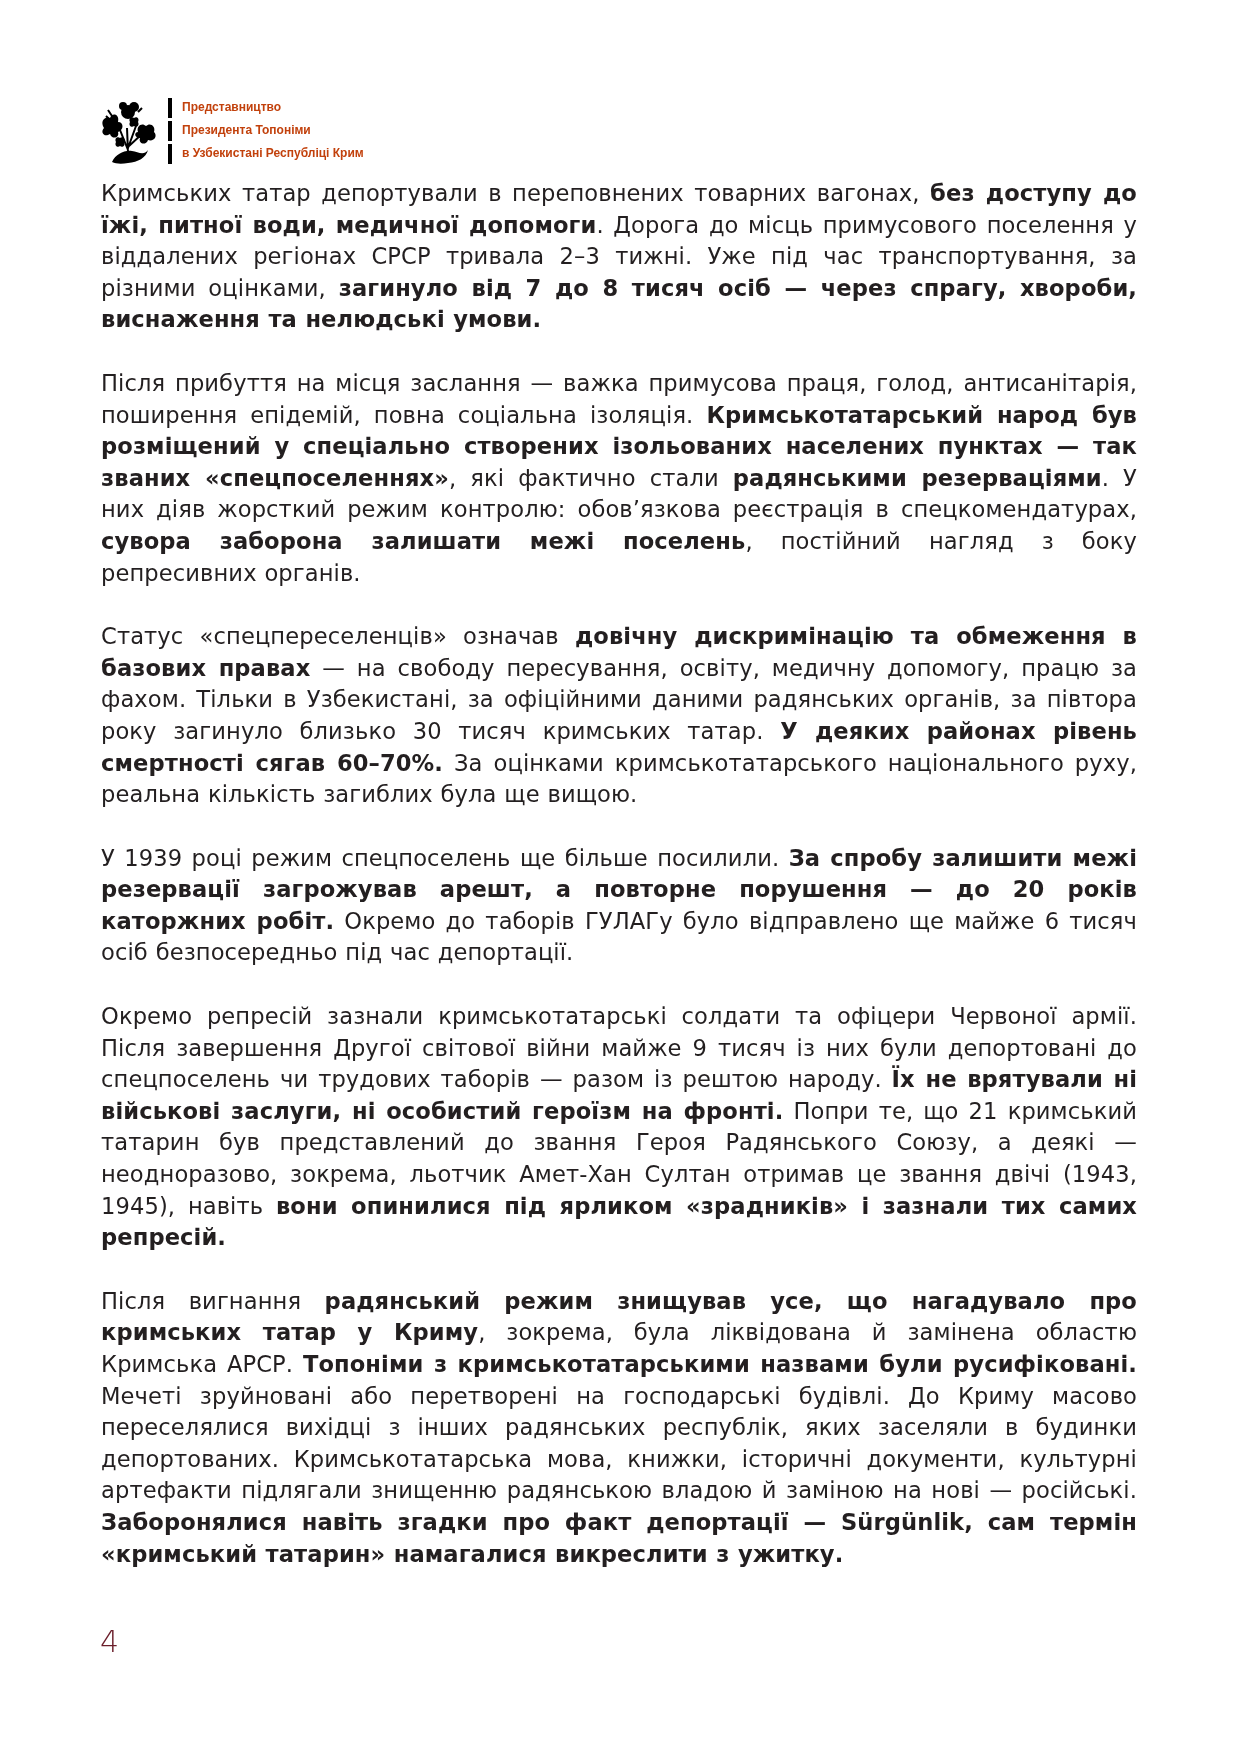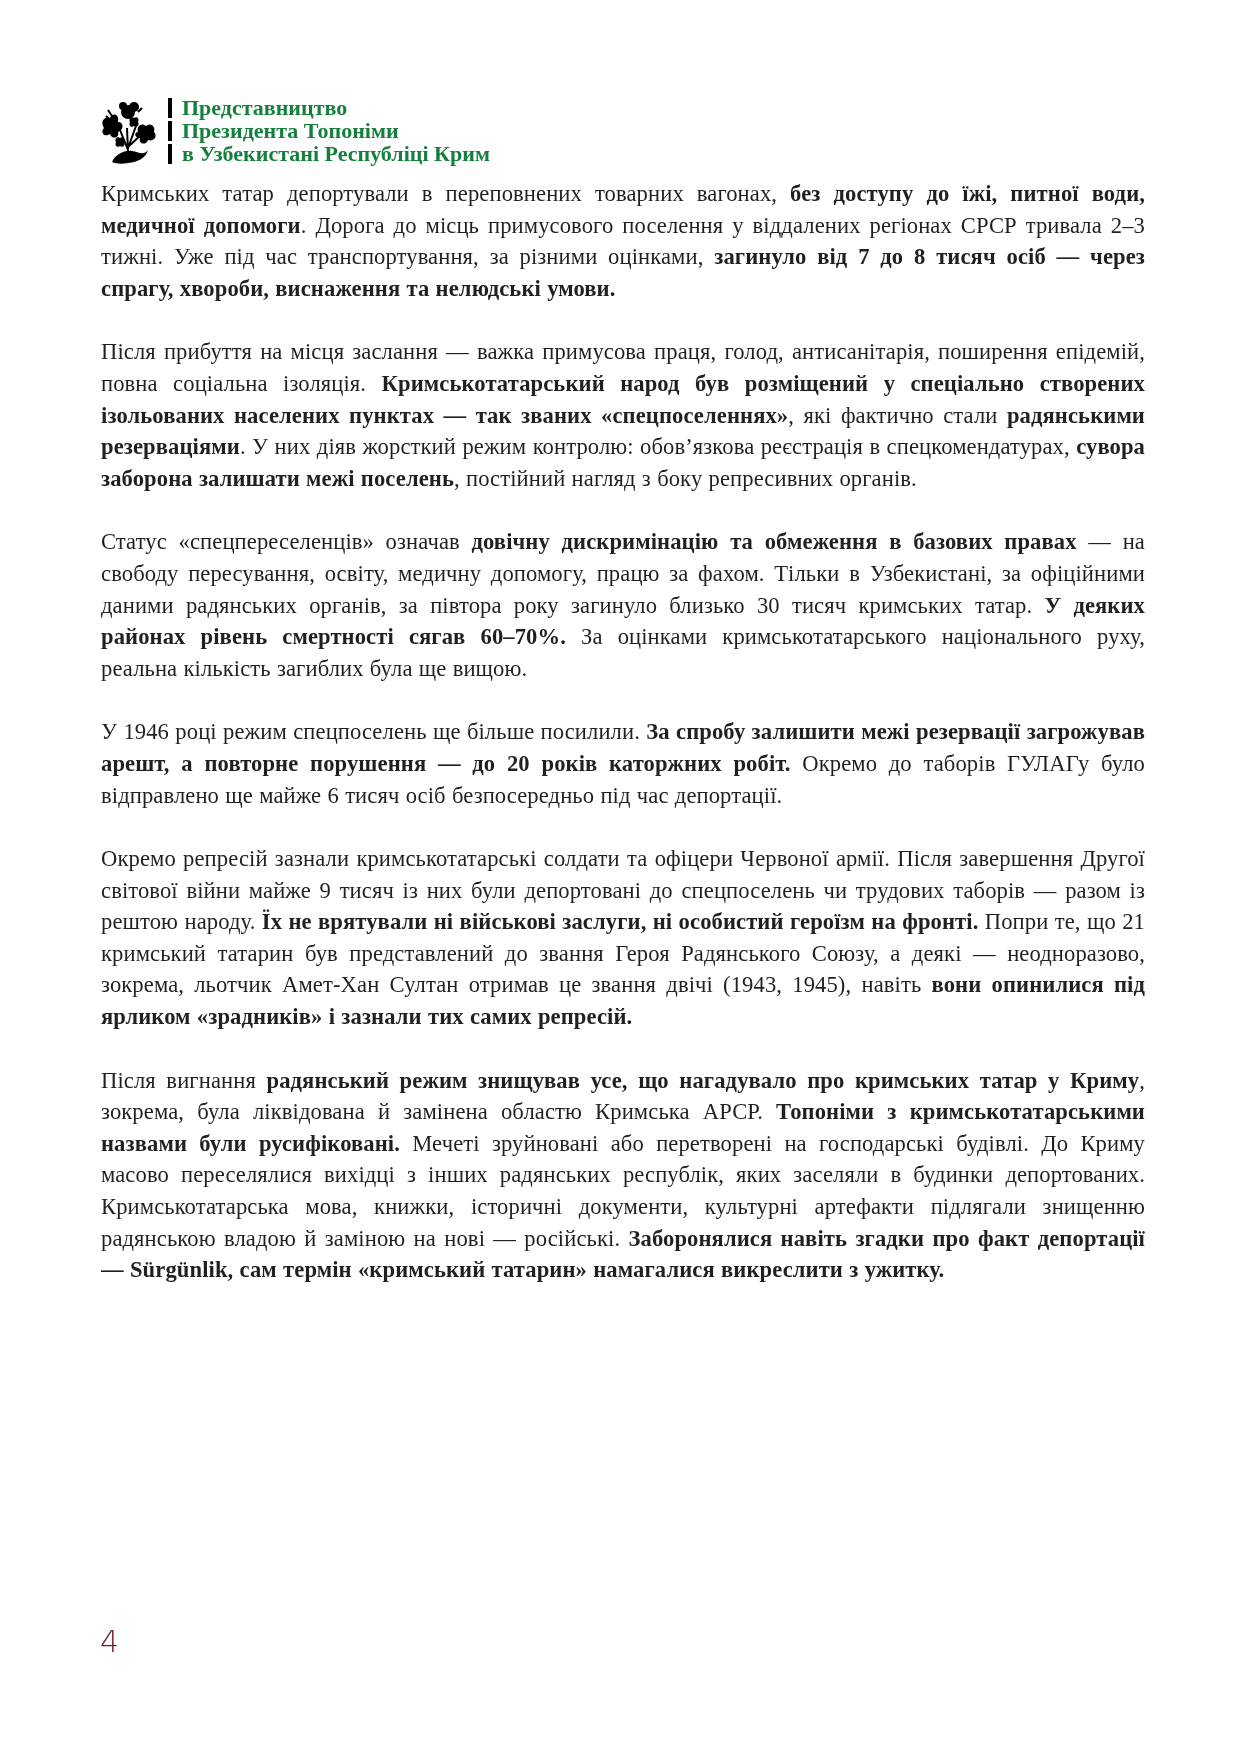--- a/index.html
+++ b/index.html
@@ -3,26 +3,26 @@
 <meta charset="utf-8">
 <style>
   html, body { margin: 0; padding: 0; background: #ffffff; }
   body { width: 1240px; height: 1754px; position: relative; overflow: hidden;
          font-family: "DejaVu Sans", sans-serif; color: #231f20; }
   .header { position: absolute; left: 98px; top: 96px; display: flex; align-items: center; }
   .logo { width: 62px; height: 66px; margin-right: 8px; }
   .divider-bars { display: flex; flex-direction: column; justify-content: space-between;
                   height: 66px; margin-right: 10px; }
   .divider-bars span { display: block; width: 4px; background: #000; height: 20px; }
-  .org-name { font-family: Liberation Serif, serif; font-weight: bold; font-size: 22px;
-              line-height: 23px; color: #15803d; }
+  .org-name { font-family: Liberation Sans, sans-serif; font-weight: bold; font-size: 12px;
+              line-height: 23px; color: #c2410c; }
   .org-name div { white-space: nowrap; }
   .content { position: absolute; left: 101px; top: 178px; width: 1044px; }
-  .para { font-size: 22.6px; line-height: 31.6px; text-align: justify; margin: 0 0 32px 0;
-          letter-spacing: 0.1px; word-spacing: 0.5px; font-family: Liberation Serif, serif; }
+  .para { font-size: 22.6px; line-height: 31.6px; text-align: justify; margin: 0 8px 32px 0;
+          letter-spacing: 0.1px; word-spacing: 0.5px; }
   .para b { font-weight: bold; }
   .page-number { position: absolute; left: 100px; top: 1624px; font-size: 30px; color: #6b1e2a;
                  font-weight: 300; font-family: "DejaVu Sans", sans-serif; }
 </style>
 </head>
 <body>
 
 <div class="header">
   <svg class="logo" viewBox="0 0 62 66">
 
@@ -53,21 +53,21 @@
   <p class="para">
     <span>Кримських татар депортували в переповнених товарних вагонах, </span><b>без доступу до їжі, питної води, медичної допомоги</b><span>. Дорога до місць примусового поселення у віддалених регіонах СРСР тривала 2–3 тижні. Уже під час транспортування, за різними оцінками, </span><b>загинуло від 7 до 8 тисяч осіб — через спрагу, хвороби, виснаження та нелюдські умови.</b>
   </p>
   <p class="para">
     <span>Після прибуття на місця заслання — важка примусова праця, голод, антисанітарія, поширення епідемій, повна соціальна ізоляція. </span><b>Кримськотатарський народ був розміщений у спеціально створених ізольованих населених пунктах — так званих «спецпоселеннях»</b><span>, які фактично стали </span><b>радянськими резерваціями</b><span>. У них діяв жорсткий режим контролю: обов’язкова реєстрація в спецкомендатурах, </span><b>сувора заборона залишати межі поселень</b><span>, постійний нагляд з боку репресивних органів.</span>
   </p>
   <p class="para">
     <span>Статус «спецпереселенців» означав </span><b>довічну дискримінацію та обмеження в базових правах</b><span> — на свободу пересування, освіту, медичну допомогу, працю за фахом. Тільки в Узбекистані, за офіційними даними радянських органів, за півтора року загинуло близько 30 тисяч кримських татар. </span><b>У деяких районах рівень смертності сягав 60–70%.</b><span> За оцінками кримськотатарського національного руху, реальна кількість загиблих була ще вищою.</span>
   </p>
   <p class="para">
-    <span>У 1946 році режим спецпоселень ще більше посилили. </span><b>За спробу залишити межі резервації загрожував арешт, а повторне порушення — до 20 років каторжних робіт.</b><span> Окремо до таборів ГУЛАГу було відправлено ще майже 6 тисяч осіб безпосередньо під час депортації.</span>
+    <span>У 1939 році режим спецпоселень ще більше посилили. </span><b>За спробу залишити межі резервації загрожував арешт, а повторне порушення — до 20 років каторжних робіт.</b><span> Окремо до таборів ГУЛАГу було відправлено ще майже 6 тисяч осіб безпосередньо під час депортації.</span>
   </p>
   <p class="para">
     <span>Окремо репресій зазнали кримськотатарські солдати та офіцери Червоної армії. Після завершення Другої світової війни майже 9 тисяч із них були депортовані до спецпоселень чи трудових таборів — разом із рештою народу. </span><b>Їх не врятували ні військові заслуги, ні особистий героїзм на фронті.</b><span> Попри те, що 21 кримський татарин був представлений до звання Героя Радянського Союзу, а деякі — неодноразово, зокрема, льотчик Амет-Хан Султан отримав це звання двічі (1943, 1945), навіть </span><b>вони опинилися під ярликом «зрадників» і зазнали тих самих репресій.</b>
   </p>
   <p class="para">
     <span>Після вигнання </span><b>радянський режим знищував усе, що нагадувало про кримських татар у Криму</b><span>, зокрема, була ліквідована й замінена областю Кримська АРСР. </span><b>Топоніми з кримськотатарськими назвами були русифіковані.</b><span> Мечеті зруйновані або перетворені на господарські будівлі. До Криму масово переселялися вихідці з інших радянських республік, яких заселяли в будинки депортованих. Кримськотатарська мова, книжки, історичні документи, культурні артефакти підлягали знищенню радянською владою й заміною на нові — російські. </span><b>Заборонялися навіть згадки про факт депортації — Sürgünlik, сам термін «кримський татарин» намагалися викреслити з ужитку.</b>
   </p>
 </div>
 
 <div class="page-number">4</div>

